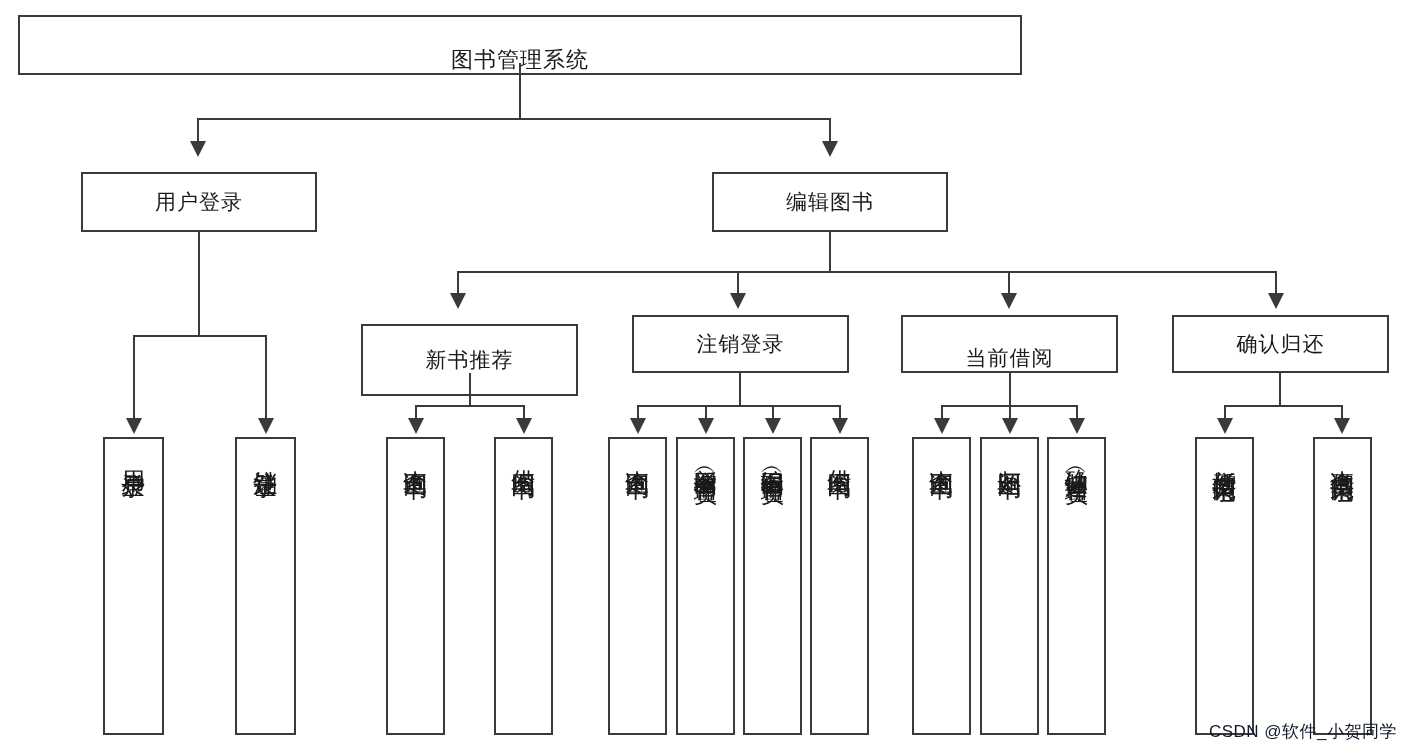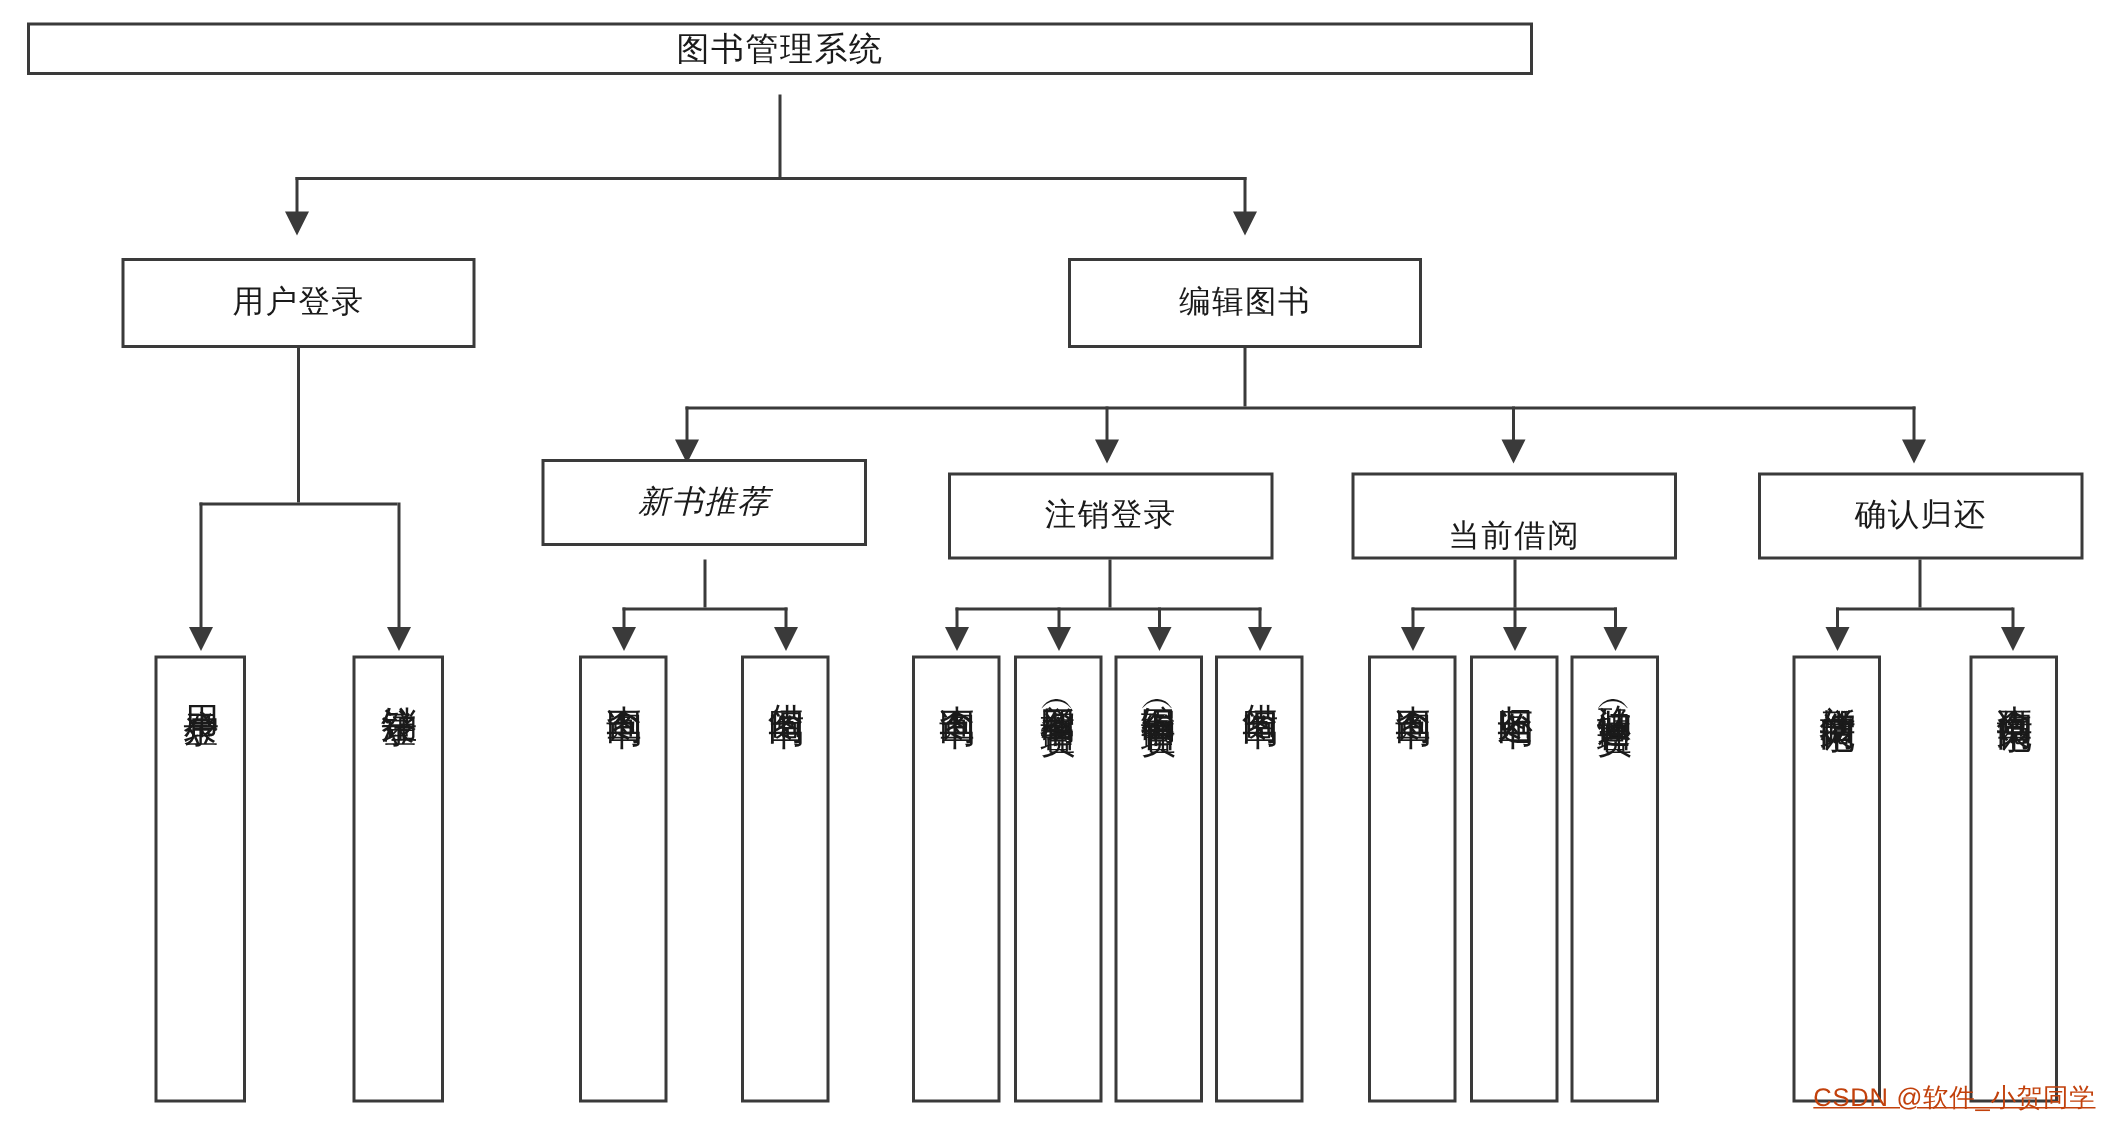--- a/index.html
+++ b/index.html
@@ -55,32 +55,31 @@
     border-left:8px solid transparent;
     border-right:8px solid transparent;
     border-top:16px solid #3a3a3a;
   }
 
   
   #watermark{
     position:absolute;
     right:8px;bottom:4px;
     font-size:17px;
-    color:#c2410c;
+    color:#0f172a;
     white-space:nowrap;
     letter-spacing:0.5px;
-    text-decoration:underline;
   }
 </style>
 </head>
 <body>
 
 <div id="diagram">
 
-  <div class="node h root" style="left:18px;top:15px;width:1004px;height:35px;">
+  <div class="node h root" style="left:18px;top:15px;width:1004px;height:60px;align-items:flex-end;">
     <span class="lbl">图书管理系统</span>
   </div>
 
   <div class="ln v" style="left:519px;top:63px;height:55px;"></div>
 
   <div class="ln h" style="left:197px;top:118px;width:634px;"></div>
   <div class="ln v" style="left:197px;top:118px;height:25px;"></div>
   <div class="ln v" style="left:829px;top:118px;height:25px;"></div>
   <div class="arrow" style="left:190px;top:141px;"></div>
   <div class="arrow" style="left:822px;top:141px;"></div>
@@ -111,21 +110,21 @@
   <div class="ln h" style="left:457px;top:271px;width:820px;"></div>
   <div class="ln v" style="left:457px;top:271px;height:24px;"></div>
   <div class="ln v" style="left:737px;top:271px;height:24px;"></div>
   <div class="ln v" style="left:1008px;top:271px;height:24px;"></div>
   <div class="ln v" style="left:1275px;top:271px;height:24px;"></div>
   <div class="arrow" style="left:450px;top:293px;"></div>
   <div class="arrow" style="left:730px;top:293px;"></div>
   <div class="arrow" style="left:1001px;top:293px;"></div>
   <div class="arrow" style="left:1268px;top:293px;"></div>
 
-  <div class="node h" style="left:361px;top:306px;width:217px;height:58px;font-style:italic;">
+  <div class="node h" style="left:361px;top:324px;width:217px;height:72px;">
     <span class="lbl">新书推荐</span>
   </div>
   <div class="node h" style="left:632px;top:315px;width:217px;height:58px;">
     <span class="lbl">注销登录</span>
   </div>
   <div class="node h" style="left:901px;top:315px;width:217px;height:58px;align-items:flex-end;">
     <span class="lbl">当前借阅</span>
   </div>
   <div class="node h" style="left:1172px;top:315px;width:217px;height:58px;">
     <span class="lbl">确认归还</span>

